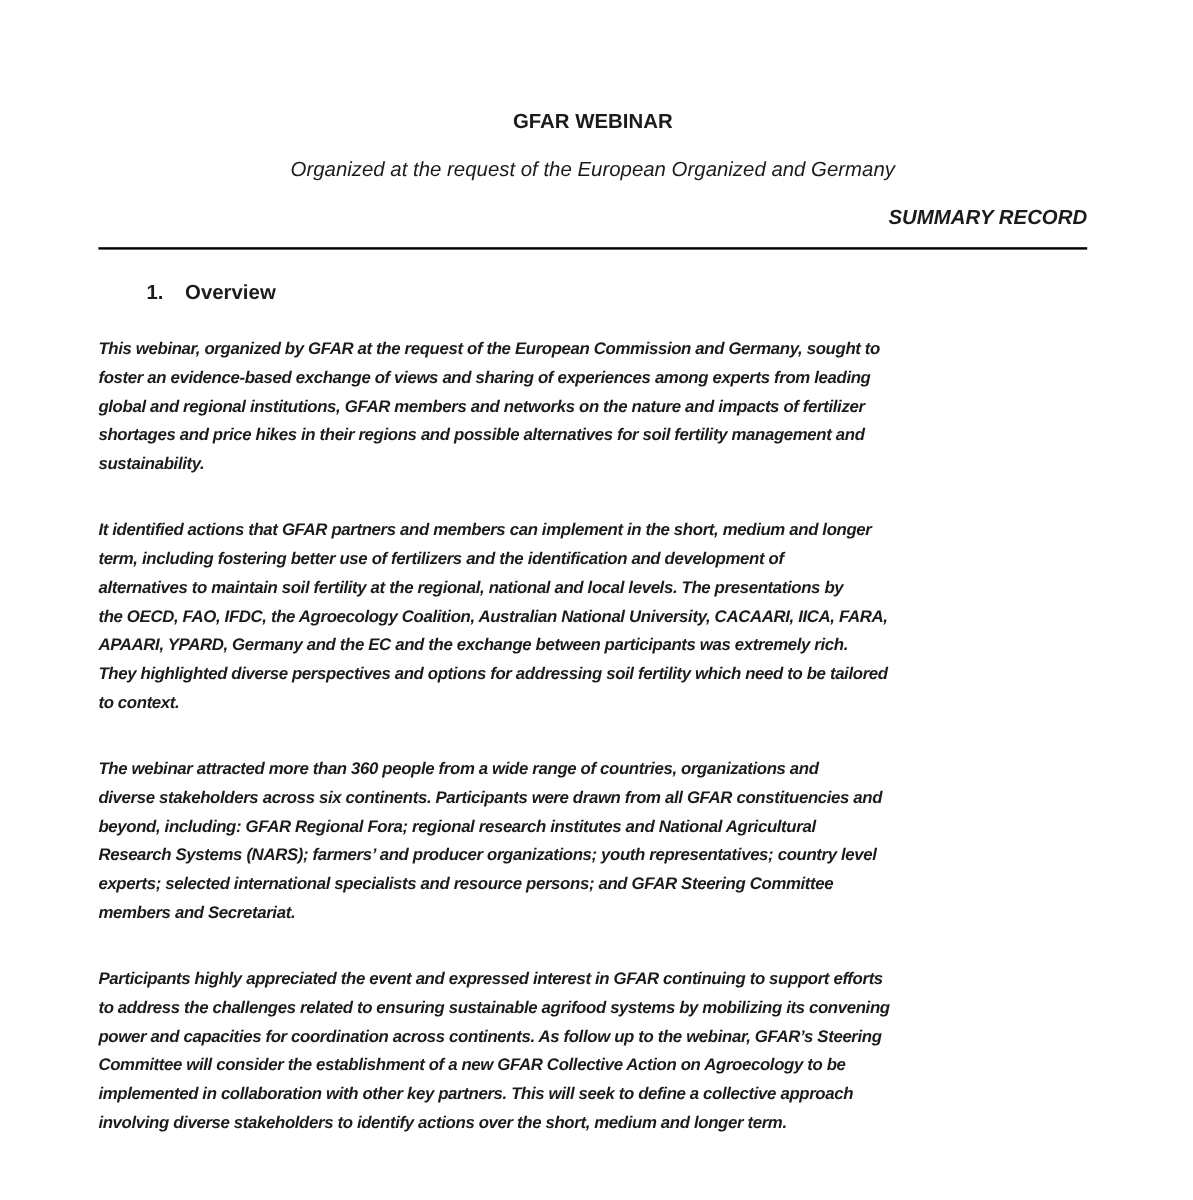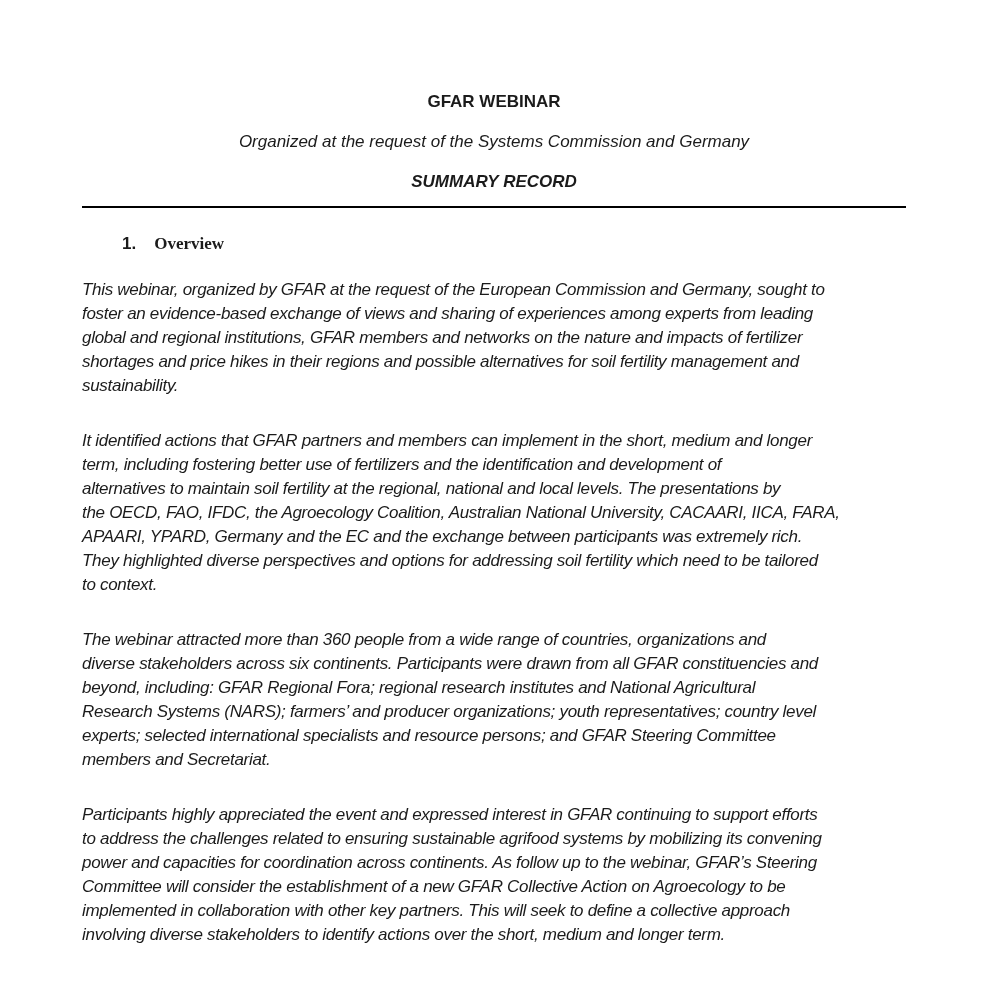--- a/index.html
+++ b/index.html
@@ -33,63 +33,63 @@
   .hdr-organizer {
     font-style: italic;
   }
   .hdr-date,
   .hdr-record {
     font-weight: bold;
     font-style: italic;
   }
   .hdr-record {
     margin-bottom: 12px;
+    text-align: right;
   }
   .rule {
     height: 2px;
     background: #000000;
     margin: 6px 0 0 0;
   }
   .section-heading {
     font-size: 17px;
     font-weight: bold;
     line-height: 24px;
     margin: 24px 0 0 40px;
   }
   .section-number {
     display: inline-block;
   }
   .section-title {
     display: inline-block;
     margin-left: 18px;
-    font-family: Liberation Serif, serif;
   }
   .para {
-    font-size: 17px;
-    font-weight: normal;
+    font-size: 14px;
+    font-weight: bold;
     font-style: italic;
     line-height: 24px;
     letter-spacing: -0.3px;
     white-space: pre;      
     margin: 31px 0 0 0;
   }
   .para-first {
     margin-top: 22px;
   }
 </style>
 </head>
 <body>
 
 <div class="page">
   <div class="content">
 
     <div class="hdr hdr-title">GFAR WEBINAR</div>
 
 
-    <div class="hdr hdr-organizer">Organized at the request of the Systems Commission and Germany</div>
+    <div class="hdr hdr-organizer">Organized at the request of the European Organized and Germany</div>
 
 
     <div class="hdr hdr-record">SUMMARY RECORD</div>
 
     <div class="rule"></div>
 
     <div class="section-heading">
       <span class="section-number">1.</span><span class="section-title">Overview</span>
     </div>
 

